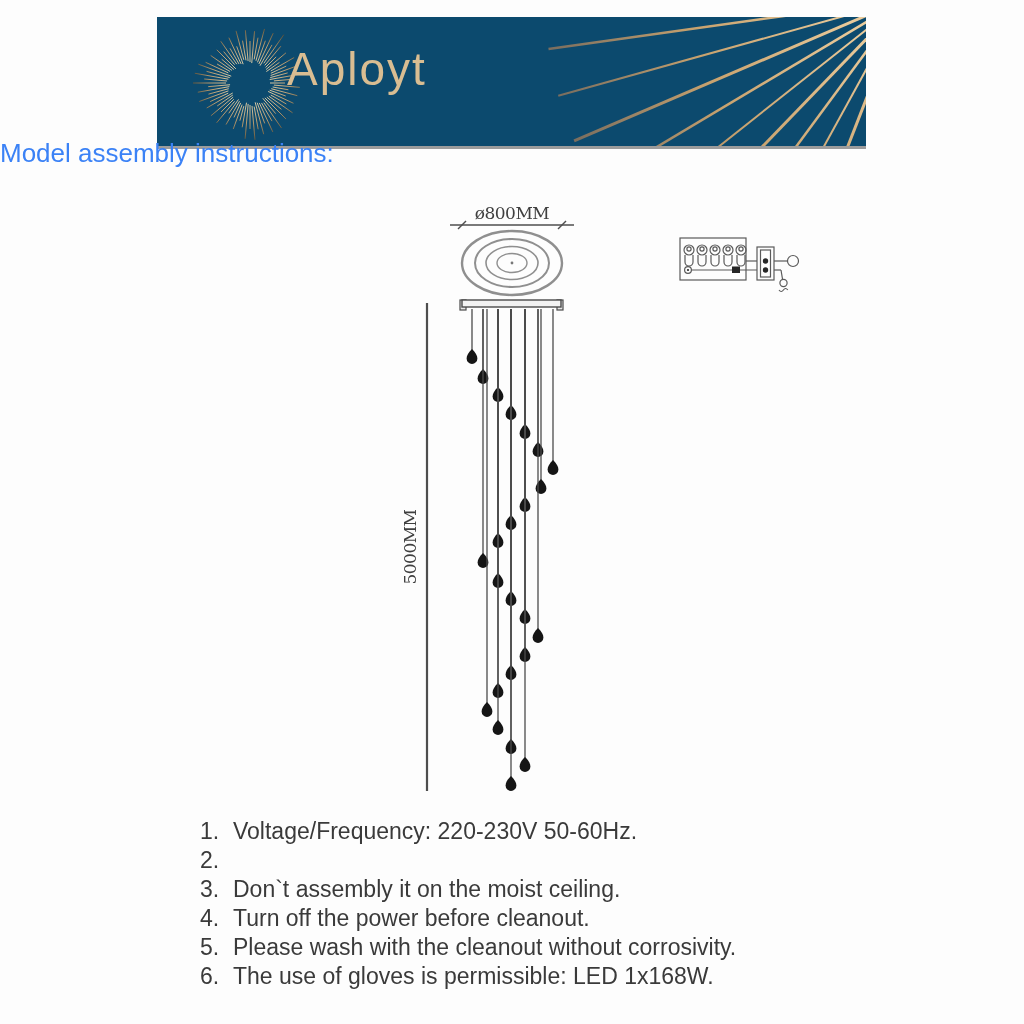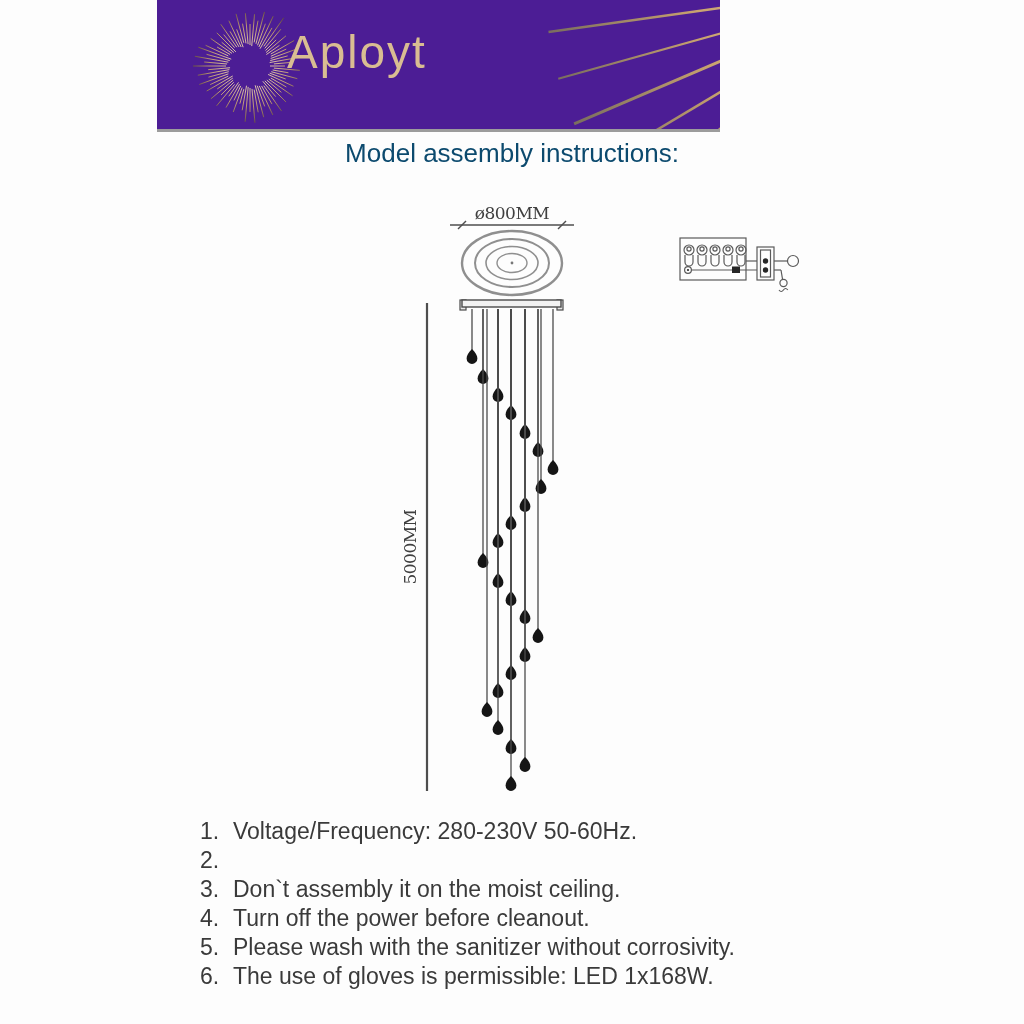--- a/index.html
+++ b/index.html
@@ -1,28 +1,28 @@
 <!DOCTYPE html>
 <html style="--gold: #d9bd92; --ink: #3a3a3a;"><head>
 <meta charset="utf-8">
 <style>
   html,body{margin:0;padding:0;background:#ffffff;}
   .page{position:relative;width:1024px;height:1024px;background:#fdfdfd;overflow:hidden;
         font-family:"Liberation Sans", sans-serif;color:var(--ink,#3a3a3a);}
 
   
-  .banner{position:absolute;left:157px;top:0;width:563px;height:129px;
-          background:#4c1d95;border-bottom:3px solid #9c9c9c;overflow:hidden;}
+  .banner{position:absolute;left:157px;top:17px;width:709px;height:129px;
+          background:#0c4a6e;border-bottom:3px solid #9c9c9c;overflow:hidden;}
   .banner-art{position:absolute;left:0;top:0;width:709px;height:129px;display:block;}
   .brand{position:absolute;left:130px;top:26px;font-size:46px;line-height:52px;
          font-weight:400;letter-spacing:2px;color:var(--gold,#d9bd92);}
 
   
-  .title{position:absolute;left:0;top:139px;width:100%;text-align:center;
-         font-size:26px;line-height:28px;font-weight:400;color:#0c4a6e;}
+  .title{position:absolute;left:0;top:139px;width:100%;
+         font-size:26px;line-height:28px;font-weight:400;color:#3b82f6;}
 
   
   .drawing{position:absolute;left:388px;top:196px;width:434px;height:616px;display:block;}
   .dim{stroke:#4e4e4e;stroke-width:1.4;fill:none;}
   .dim-thick{stroke:#4e4e4e;stroke-width:2.2;fill:none;}
   .dim-text{font-family:"DejaVu Serif",serif;font-size:17px;fill:#3f3f3f;letter-spacing:-0.5px;}
   .ring{fill:none;stroke:#8f8f8f;}
   .bar{fill:#f2f2f2;stroke:#4a4a4a;stroke-width:1.4;}
   .cap{fill:#e6e6e6;stroke:#4a4a4a;stroke-width:1.2;}
   .cable{stroke:#4c4c4c;stroke-width:1.3;}
@@ -312,36 +312,36 @@
       <line class="wire" x1="774" y1="270" x2="781" y2="270"></line>
       <line class="wire" x1="781" y1="270" x2="782.5" y2="279"></line>
       <circle class="wire" cx="783.5" cy="283" r="3.6"></circle>
       <path class="wire" d="M779 290 q 2.2 3 4.4 0 q 2.2 -3 4.4 0"></path>
     </g>
   </svg>
 
   <div class="instructions">
     <div class="ins-row">
       <span class="ins-num">1.</span>
-      <span class="ins-text">Voltage/Frequency: 280-230V 50-60Hz.</span>
+      <span class="ins-text">Voltage/Frequency: 220-230V 50-60Hz.</span>
     </div>
     <div class="ins-row">
       <span class="ins-num">2.</span>
     </div>
     <div class="ins-row">
       <span class="ins-num">3.</span>
       <span class="ins-text">Don`t assembly it on the moist ceiling.</span>
     </div>
     <div class="ins-row">
       <span class="ins-num">4.</span>
       <span class="ins-text">Turn off the power before cleanout.</span>
     </div>
     <div class="ins-row">
       <span class="ins-num">5.</span>
-      <span class="ins-text">Please wash with the sanitizer without corrosivity.</span>
+      <span class="ins-text">Please wash with the cleanout without corrosivity.</span>
     </div>
     <div class="ins-row">
       <span class="ins-num">6.</span>
       <span class="ins-text">The use of gloves is permissible: LED 1x168W.</span>
     </div>
   </div>
 
 </div>
 
 </body></html>

